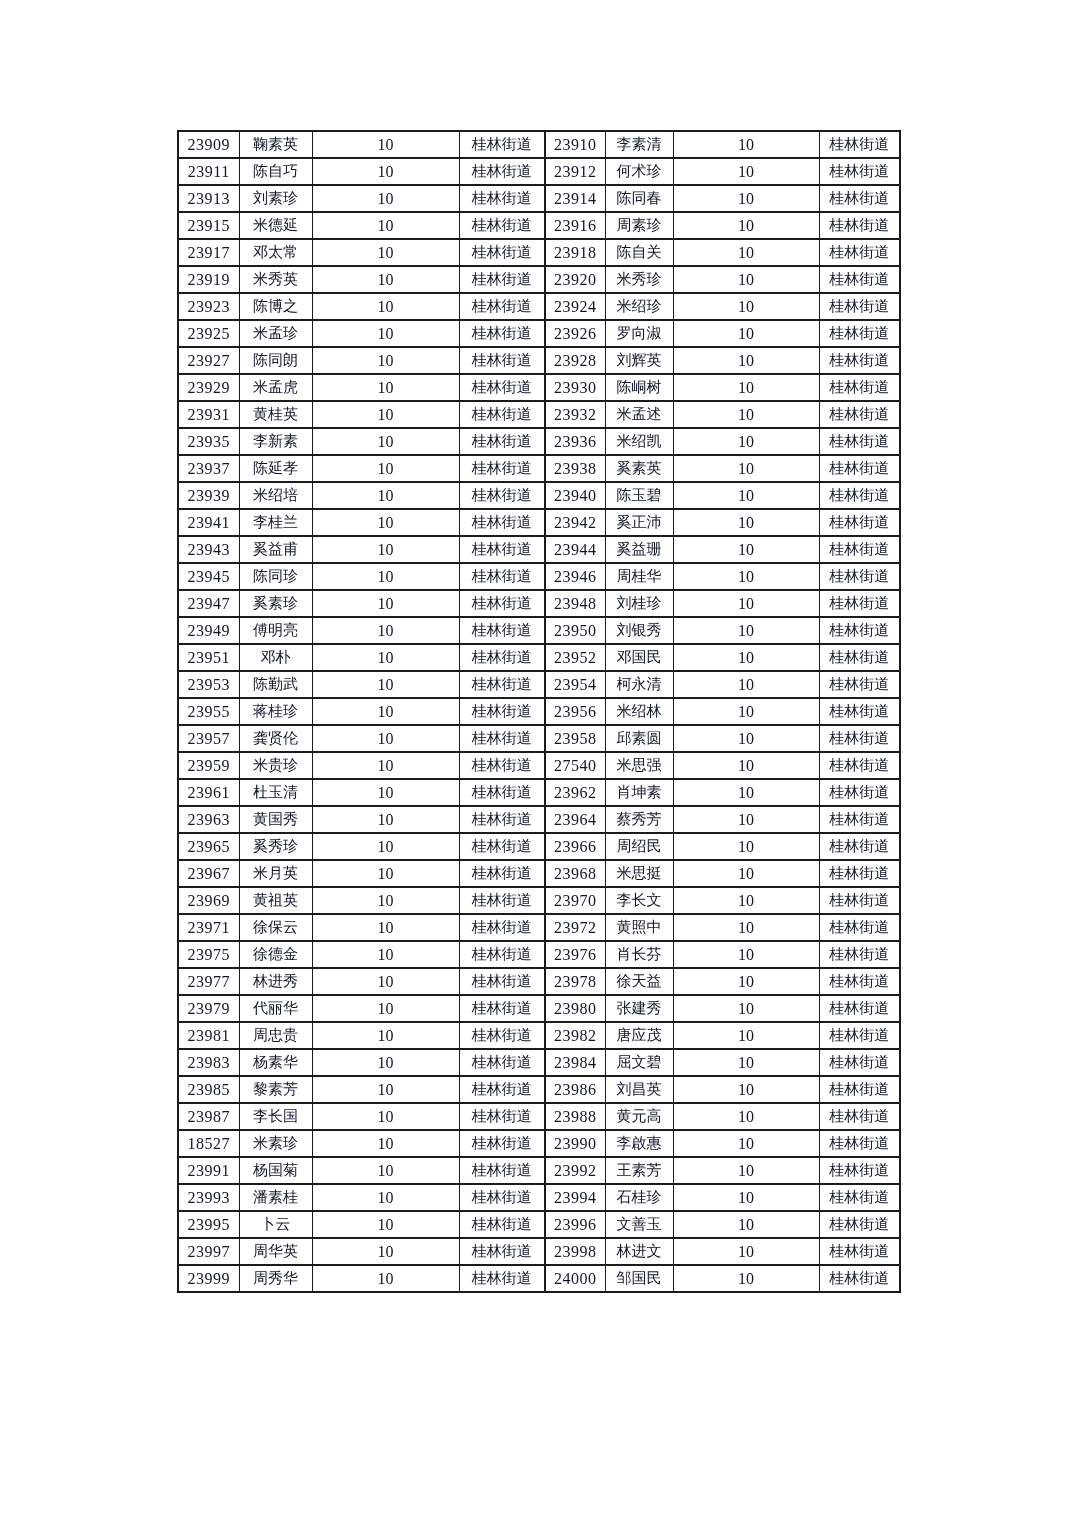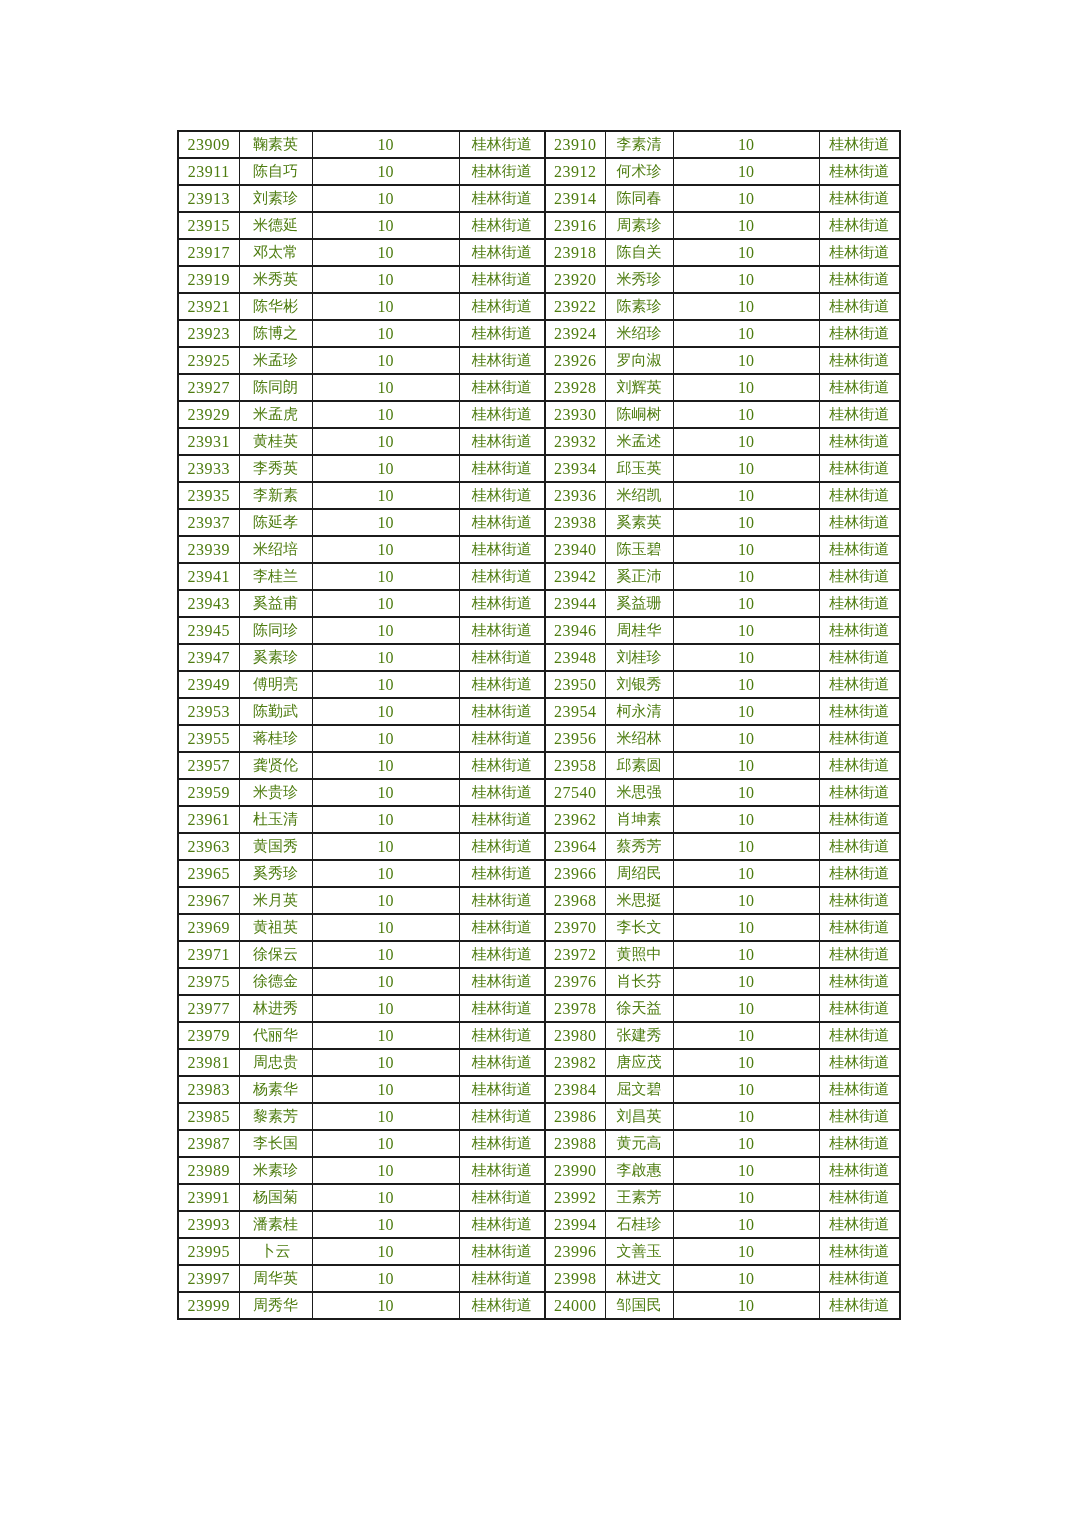--- a/index.html
+++ b/index.html
@@ -17,21 +17,21 @@
     overflow: hidden;
   }
   .roster-table {
     position: absolute;
     left: 177px;
     top: 130px;
     width: 722px;
     border-collapse: collapse;
     table-layout: fixed;
     border: 2px solid #1b1b1b;
-    color: #4d7c0f;
+    color: #0f172a;
   }
   .roster-table td {
     border-style: solid;
     border-color: #1b1b1b;
     border-width: 2px 1px;   
     height: 25px;
     text-align: center;
     vertical-align: middle;
     font-size: 16px;
     line-height: 25px;
@@ -114,30 +114,20 @@
           <td class="col-id">23919</td>
           <td class="col-name">米秀英</td>
           <td class="col-score">10</td>
           <td class="col-street">桂林街道</td>
           <td class="col-id half-split">23920</td>
           <td class="col-name">米秀珍</td>
           <td class="col-score">10</td>
           <td class="col-street">桂林街道</td>
         </tr>
         <tr>
-          <td class="col-id">23921</td>
-          <td class="col-name">陈华彬</td>
-          <td class="col-score">10</td>
-          <td class="col-street">桂林街道</td>
-          <td class="col-id half-split">23922</td>
-          <td class="col-name">陈素珍</td>
-          <td class="col-score">10</td>
-          <td class="col-street">桂林街道</td>
-        </tr>
-        <tr>
           <td class="col-id">23923</td>
           <td class="col-name">陈博之</td>
           <td class="col-score">10</td>
           <td class="col-street">桂林街道</td>
           <td class="col-id half-split">23924</td>
           <td class="col-name">米绍珍</td>
           <td class="col-score">10</td>
           <td class="col-street">桂林街道</td>
         </tr>
         <tr>
@@ -174,30 +164,20 @@
           <td class="col-id">23931</td>
           <td class="col-name">黄桂英</td>
           <td class="col-score">10</td>
           <td class="col-street">桂林街道</td>
           <td class="col-id half-split">23932</td>
           <td class="col-name">米孟述</td>
           <td class="col-score">10</td>
           <td class="col-street">桂林街道</td>
         </tr>
         <tr>
-          <td class="col-id">23933</td>
-          <td class="col-name">李秀英</td>
-          <td class="col-score">10</td>
-          <td class="col-street">桂林街道</td>
-          <td class="col-id half-split">23934</td>
-          <td class="col-name">邱玉英</td>
-          <td class="col-score">10</td>
-          <td class="col-street">桂林街道</td>
-        </tr>
-        <tr>
           <td class="col-id">23935</td>
           <td class="col-name">李新素</td>
           <td class="col-score">10</td>
           <td class="col-street">桂林街道</td>
           <td class="col-id half-split">23936</td>
           <td class="col-name">米绍凯</td>
           <td class="col-score">10</td>
           <td class="col-street">桂林街道</td>
         </tr>
         <tr>
@@ -264,20 +244,30 @@
           <td class="col-id">23949</td>
           <td class="col-name">傅明亮</td>
           <td class="col-score">10</td>
           <td class="col-street">桂林街道</td>
           <td class="col-id half-split">23950</td>
           <td class="col-name">刘银秀</td>
           <td class="col-score">10</td>
           <td class="col-street">桂林街道</td>
         </tr>
         <tr>
+          <td class="col-id">23951</td>
+          <td class="col-name">邓朴</td>
+          <td class="col-score">10</td>
+          <td class="col-street">桂林街道</td>
+          <td class="col-id half-split">23952</td>
+          <td class="col-name">邓国民</td>
+          <td class="col-score">10</td>
+          <td class="col-street">桂林街道</td>
+        </tr>
+        <tr>
           <td class="col-id">23953</td>
           <td class="col-name">陈勤武</td>
           <td class="col-score">10</td>
           <td class="col-street">桂林街道</td>
           <td class="col-id half-split">23954</td>
           <td class="col-name">柯永清</td>
           <td class="col-score">10</td>
           <td class="col-street">桂林街道</td>
         </tr>
         <tr>
@@ -434,21 +424,21 @@
           <td class="col-id">23987</td>
           <td class="col-name">李长国</td>
           <td class="col-score">10</td>
           <td class="col-street">桂林街道</td>
           <td class="col-id half-split">23988</td>
           <td class="col-name">黄元高</td>
           <td class="col-score">10</td>
           <td class="col-street">桂林街道</td>
         </tr>
         <tr>
-          <td class="col-id">23989</td>
+          <td class="col-id">18527</td>
           <td class="col-name">米素珍</td>
           <td class="col-score">10</td>
           <td class="col-street">桂林街道</td>
           <td class="col-id half-split">23990</td>
           <td class="col-name">李啟惠</td>
           <td class="col-score">10</td>
           <td class="col-street">桂林街道</td>
         </tr>
         <tr>
           <td class="col-id">23991</td>

